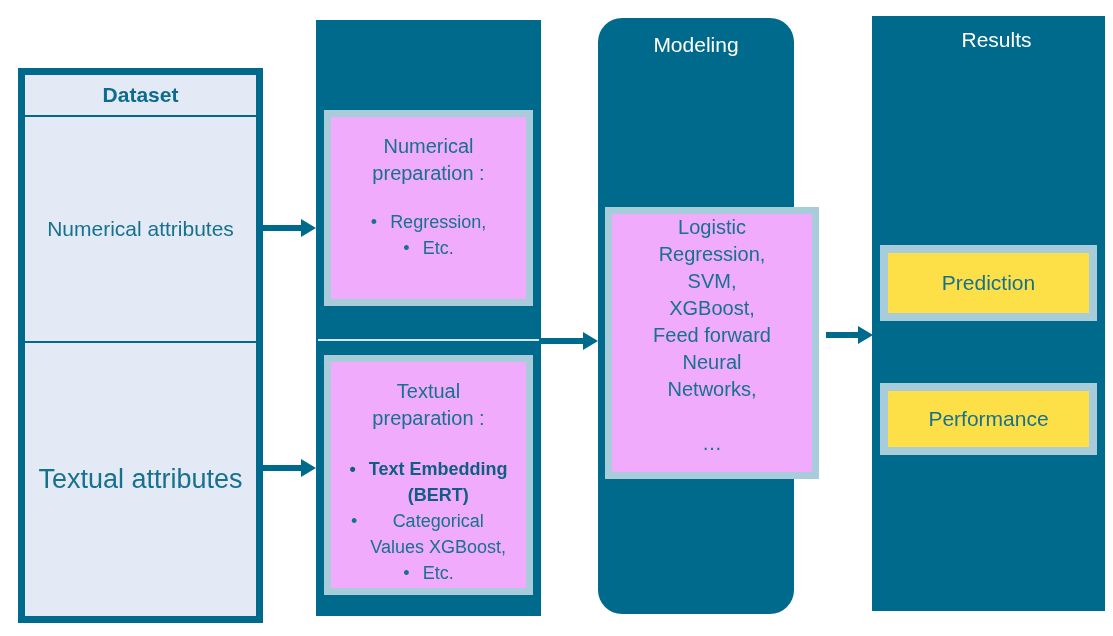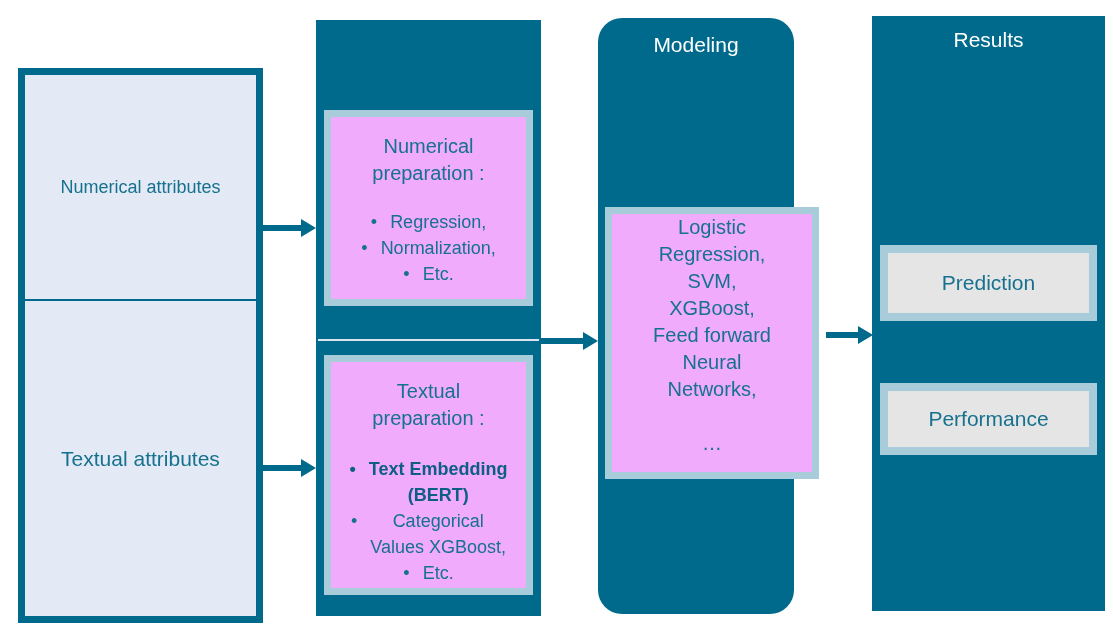--- a/index.html
+++ b/index.html
@@ -18,38 +18,38 @@
     box-sizing:border-box; display:flex; flex-direction:column;
   }
   .dataset-header {
     height:40px; border-bottom:2px solid #006A8C;
     display:flex; align-items:center; justify-content:center;
     font-weight:bold; font-size:21px; color:#0C6C90;
   }
   .dataset-row-1 {
     height:224px; border-bottom:2px solid #006A8C;
     display:flex; align-items:center; justify-content:center;
-    font-size:18px;
+    font-size:21px;
   }
   .dataset-row-2 {
     flex:1;
     display:flex; align-items:center; justify-content:center;
-    font-size:21px;
+    font-size:27px;
   }
 
   
   .column { background:#006A8C; box-sizing:border-box; }
   .col-prep     { left:316px; top:20px; width:225px; height:596px; }
   .col-modeling { left:598px; top:18px; width:196px; height:596px;border-radius:24px; }
   .col-results  { left:872px; top:16px; width:233px; height:595px; }
   .column-title {
     width:100%; text-align:center; color:#ffffff; font-size:21px;
     padding-top:15px;
   }
-  .col-results .column-title { padding-top:12px; }
+  .col-results .column-title { padding-top:12px;padding-left:8px; }
 
   
   .inner-box {
     position:absolute; box-sizing:border-box;
     border:7px solid #A9CCDB; background:#f0abfc;
     color:#16718F;
   }
   .box-numerical { left:8px;  top:90px;  width:209px; height:196px; }
   .box-textual   { left:8px;  top:335px; width:209px; height:240px; }
   .box-modeling  { left:7px;  top:189px; width:214px; height:272px; }
@@ -69,21 +69,21 @@
   .bullet-text { text-align:center; white-space:pre-line; }
   .bullet-item.bold { font-weight:bold; color:#0E5E84; }
 
   .model-list {
     white-space:pre-line; text-align:center; font-size:20px;
     line-height:27px; padding-top:0;
   }
 
   .result-box {
     position:absolute; box-sizing:border-box;
-    border:8px solid #A9CCDB; background:#e5e5e5;
+    border:8px solid #A9CCDB; background:#fde047;
     display:flex; align-items:center; justify-content:center;
     font-size:21px; color:#16718F;
   }
   .box-prediction  { left:8px; top:229px; width:217px; height:76px; }
   .box-performance { left:8px; top:367px; width:217px; height:72px; }
 
   
   .prep-divider {
     position:absolute; left:2px; top:319px; width:221px; height:2px;
     background:#D9E6F0;
@@ -101,37 +101,34 @@
   .arrow-2 { left:263px; top:459px; width:53px; }
   .arrow-3 { left:541px; top:332px; width:57px; }
   .arrow-4 { left:826px; top:326px; width:47px; }
 </style>
 </head>
 <body>
 
 <div id="canvas">
 
   <div class="abs dataset-panel">
+    <div class="dataset-header">Dataset</div>
     <div class="dataset-row-1">Numerical attributes</div>
     <div class="dataset-row-2">Textual attributes</div>
   </div>
 
   <div class="abs column col-prep">
 
     <div class="inner-box box-numerical">
       <div class="prep-heading">Numerical
 preparation :</div>
       <ul class="bullet-list">
         <li class="bullet-item">
           <span class="bullet-marker"></span>
           <span class="bullet-text">Regression,</span>
-        </li>
-        <li class="bullet-item">
-          <span class="bullet-marker"></span>
-          <span class="bullet-text">Normalization,</span>
         </li>
         <li class="bullet-item">
           <span class="bullet-marker"></span>
           <span class="bullet-text">Etc.</span>
         </li>
       </ul>
     </div>
 
     <div class="prep-divider"></div>
 

